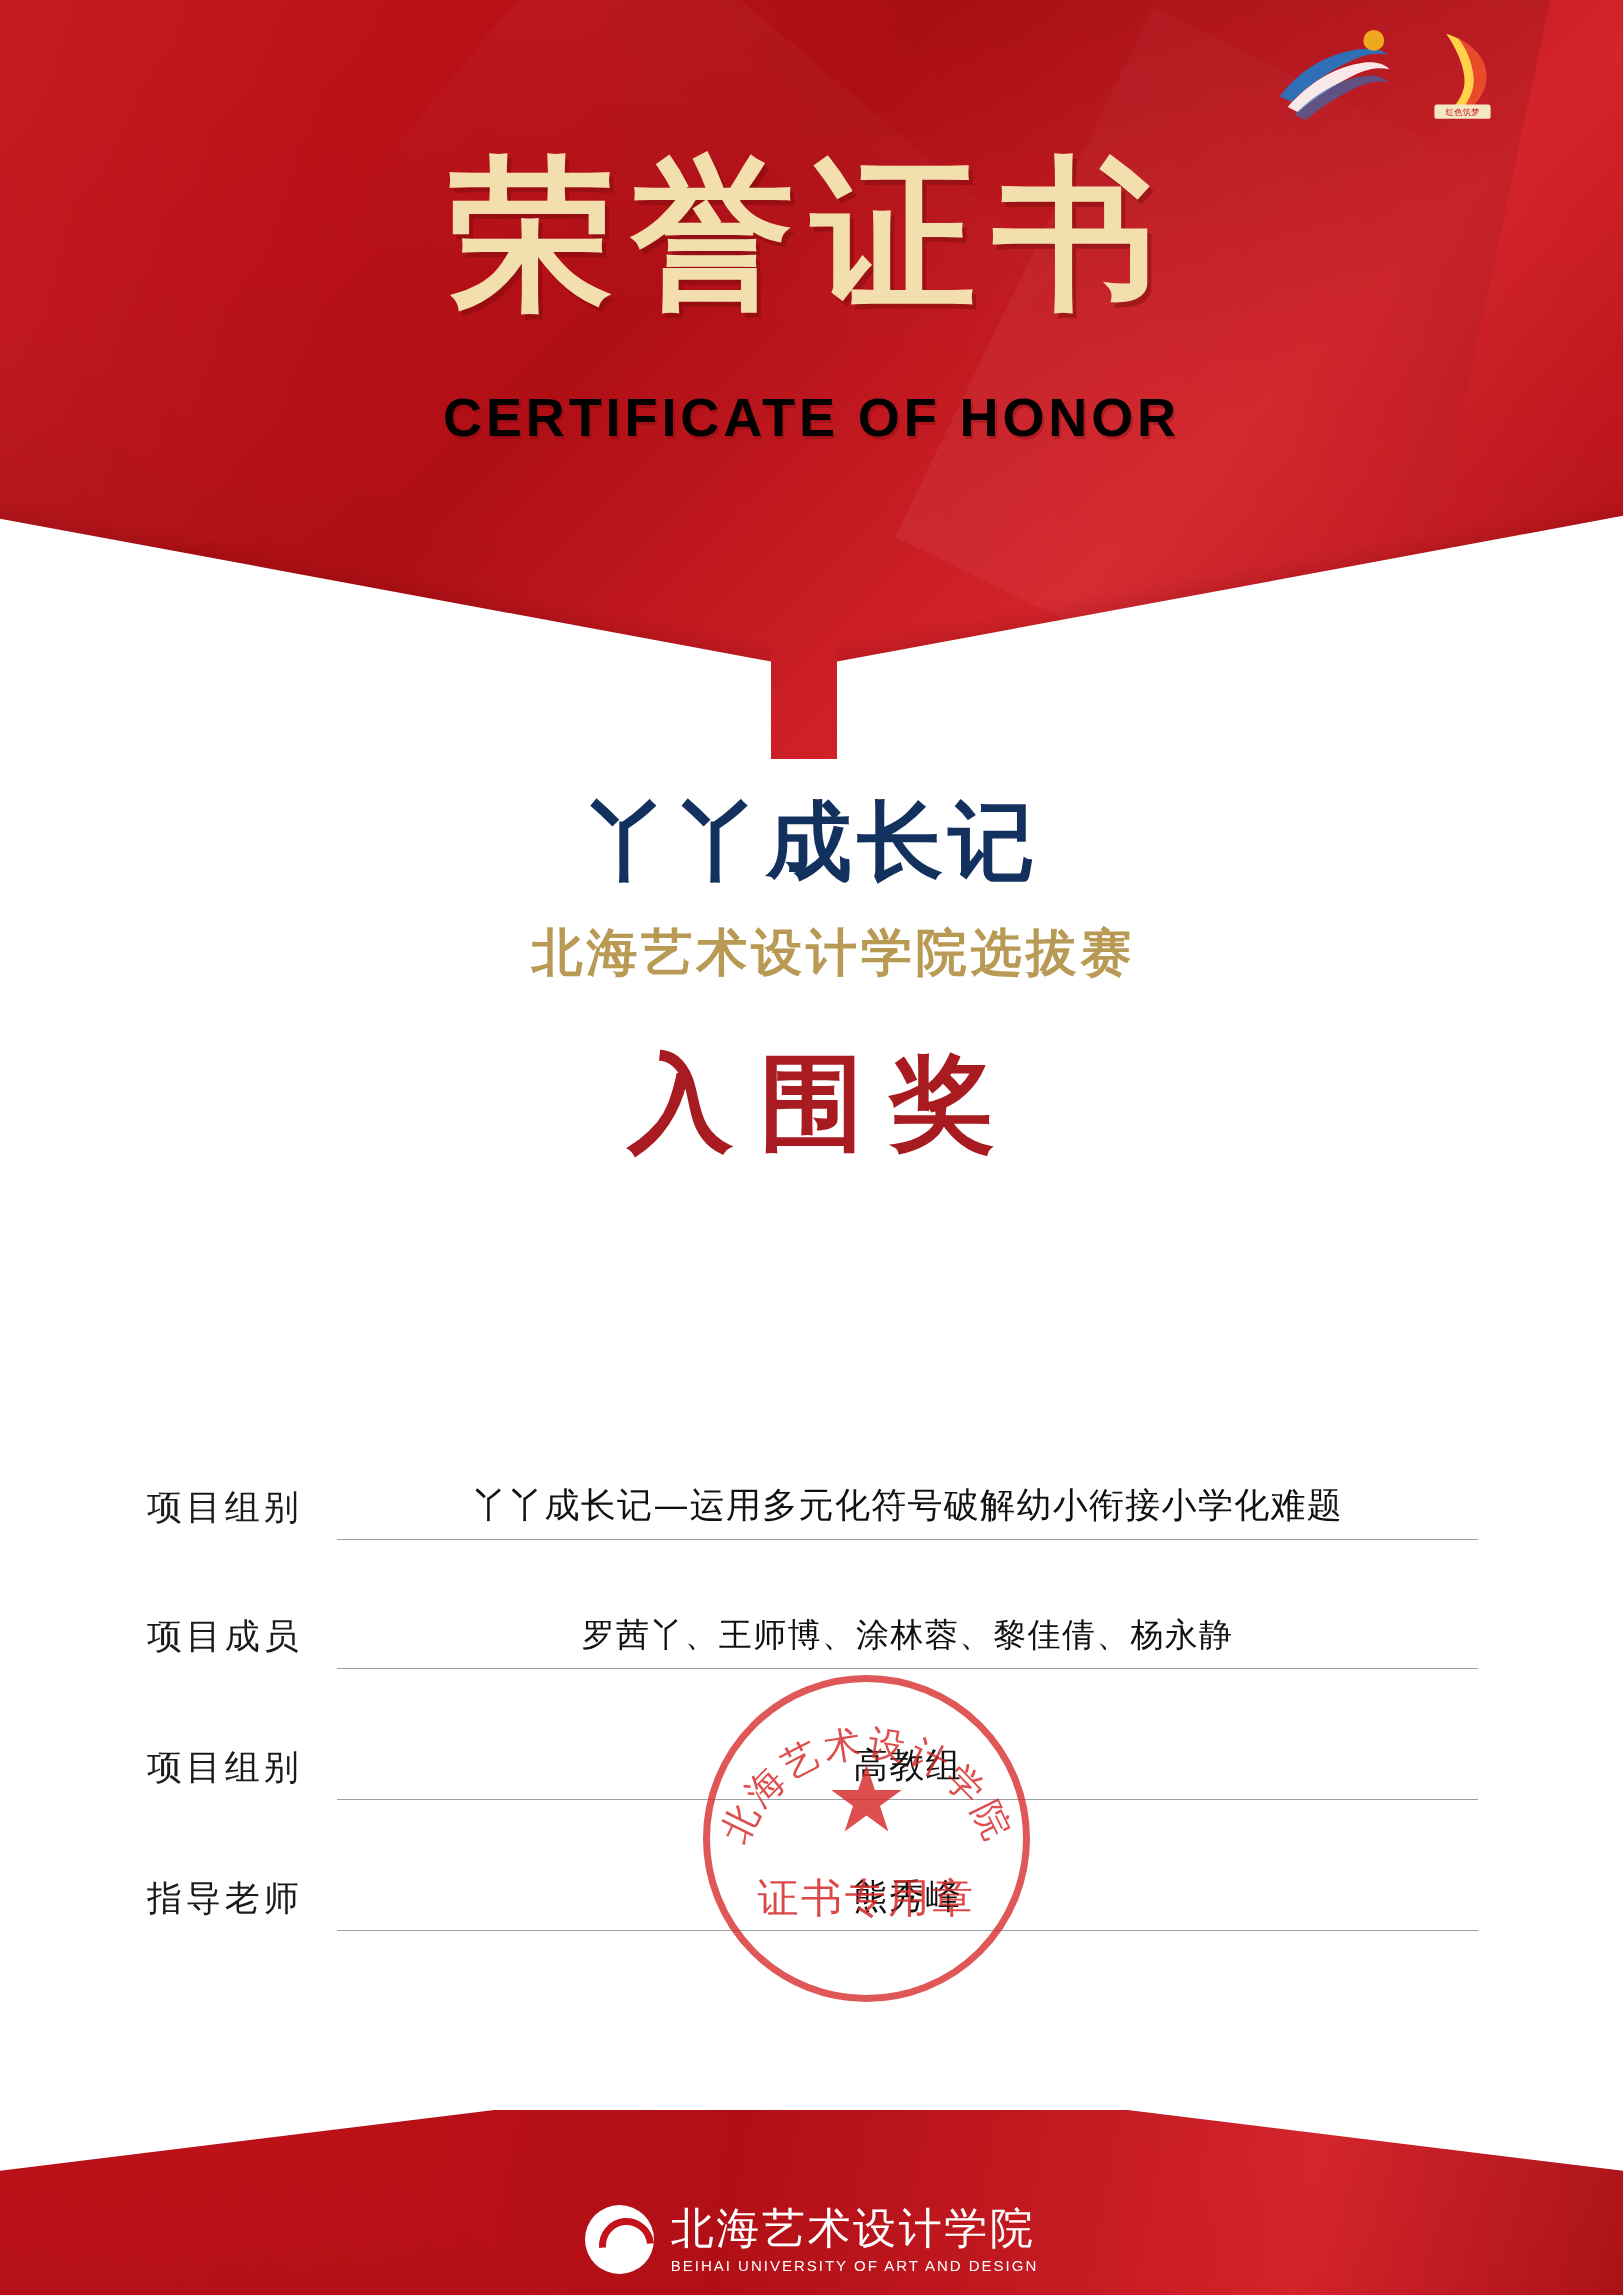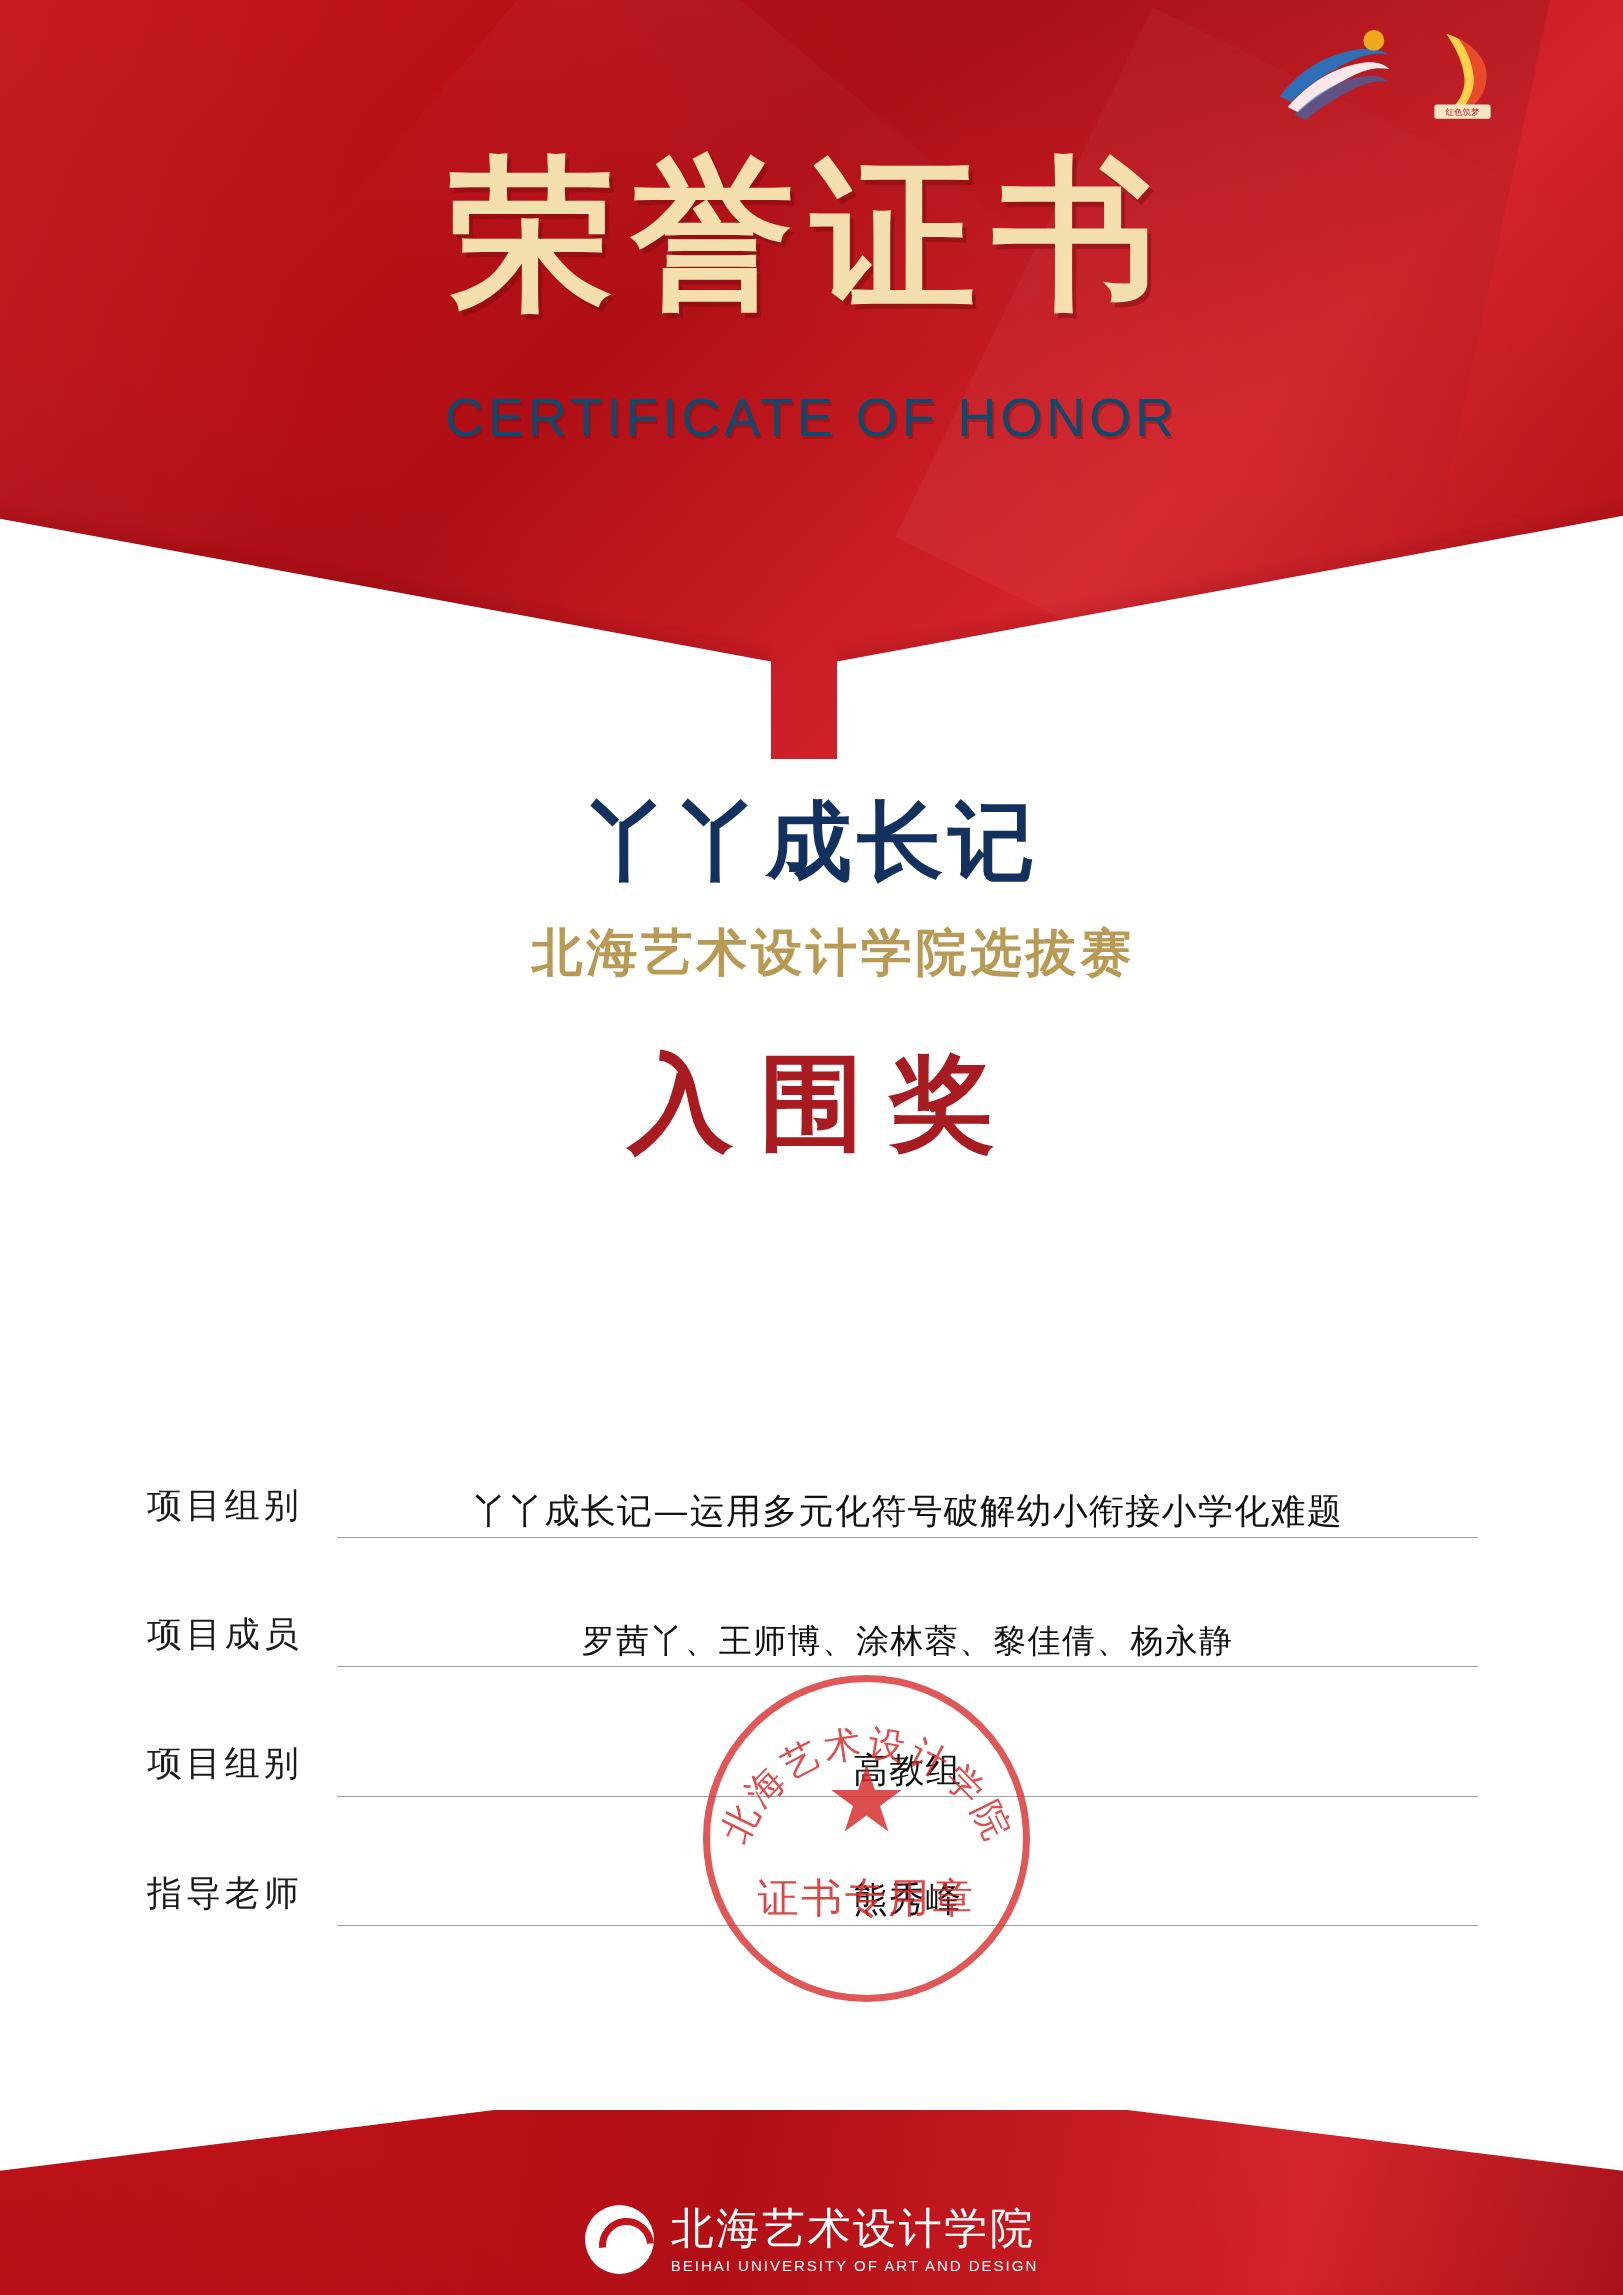--- a/index.html
+++ b/index.html
@@ -100,24 +100,24 @@
     text-shadow: 3.9px 5.2px 0 rgba(120,10,12,.45);
     line-height: 1.05;
   }
   .cert-subtitle {
     position: absolute;
     left: 0;
     top: 386px;
     width: 1623px;
     text-align: center;
     font-family: "Liberation Sans", sans-serif;
-    font-weight: 400;
+    font-weight: 700;
     font-size: 54px;
     letter-spacing: 3.9px;
-    color: #0c4a6e;
+    color: #000000;
     text-shadow: 2px 2.6px 0 rgba(120,10,12,.35);
   }
 
   
   .body-area {
     position: absolute;
     left: 0;
     top: 772px;
     width: 1623px;
     height: 1361px;
@@ -180,21 +180,21 @@
     font-size: 35px;
     color: #1b1b1b;
     letter-spacing: 3.9px;
     padding-bottom: 9.2px;
     white-space: nowrap;
   }
   .field-value-wrap {
     flex: 1 1 auto;
     position: relative;
     border-bottom: 1.3px solid #9aa0a6;
-    padding-bottom: 2px;
+    padding-bottom: 10px;
     text-align: center;
   }
   .field-value {
     font-family: "DejaVu Serif", "Liberation Serif", serif;
     font-size: 35px;
     color: #111;
     letter-spacing: 1.3px;
     white-space: nowrap;
   }
   .field-value.small { font-size: 33px; }

